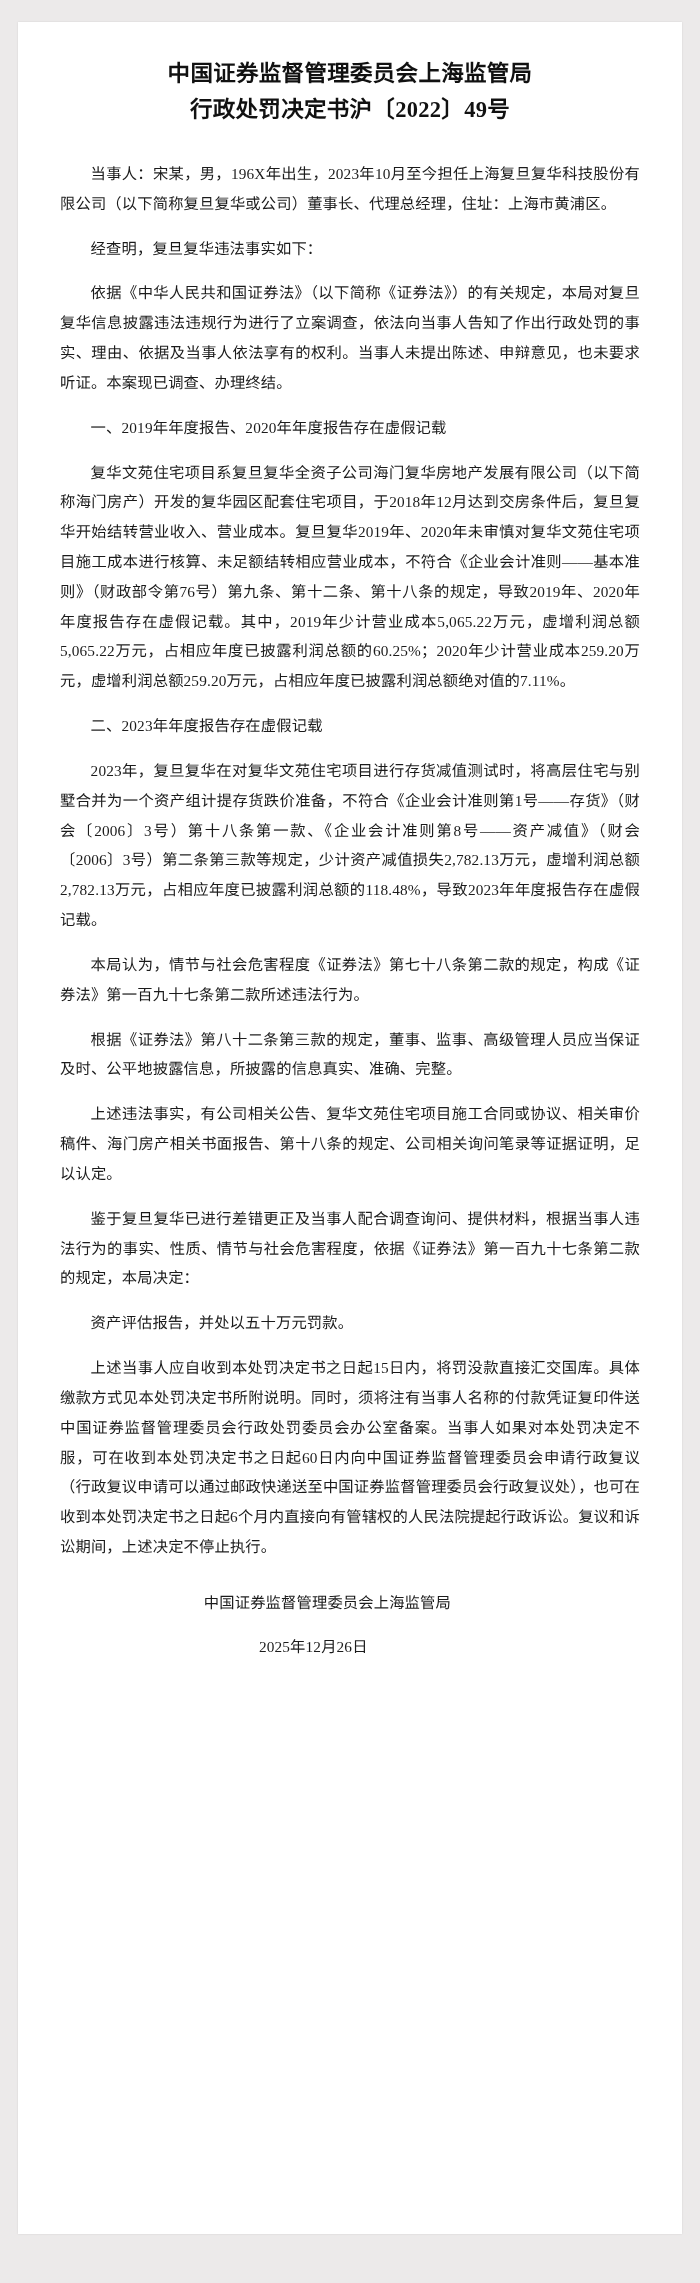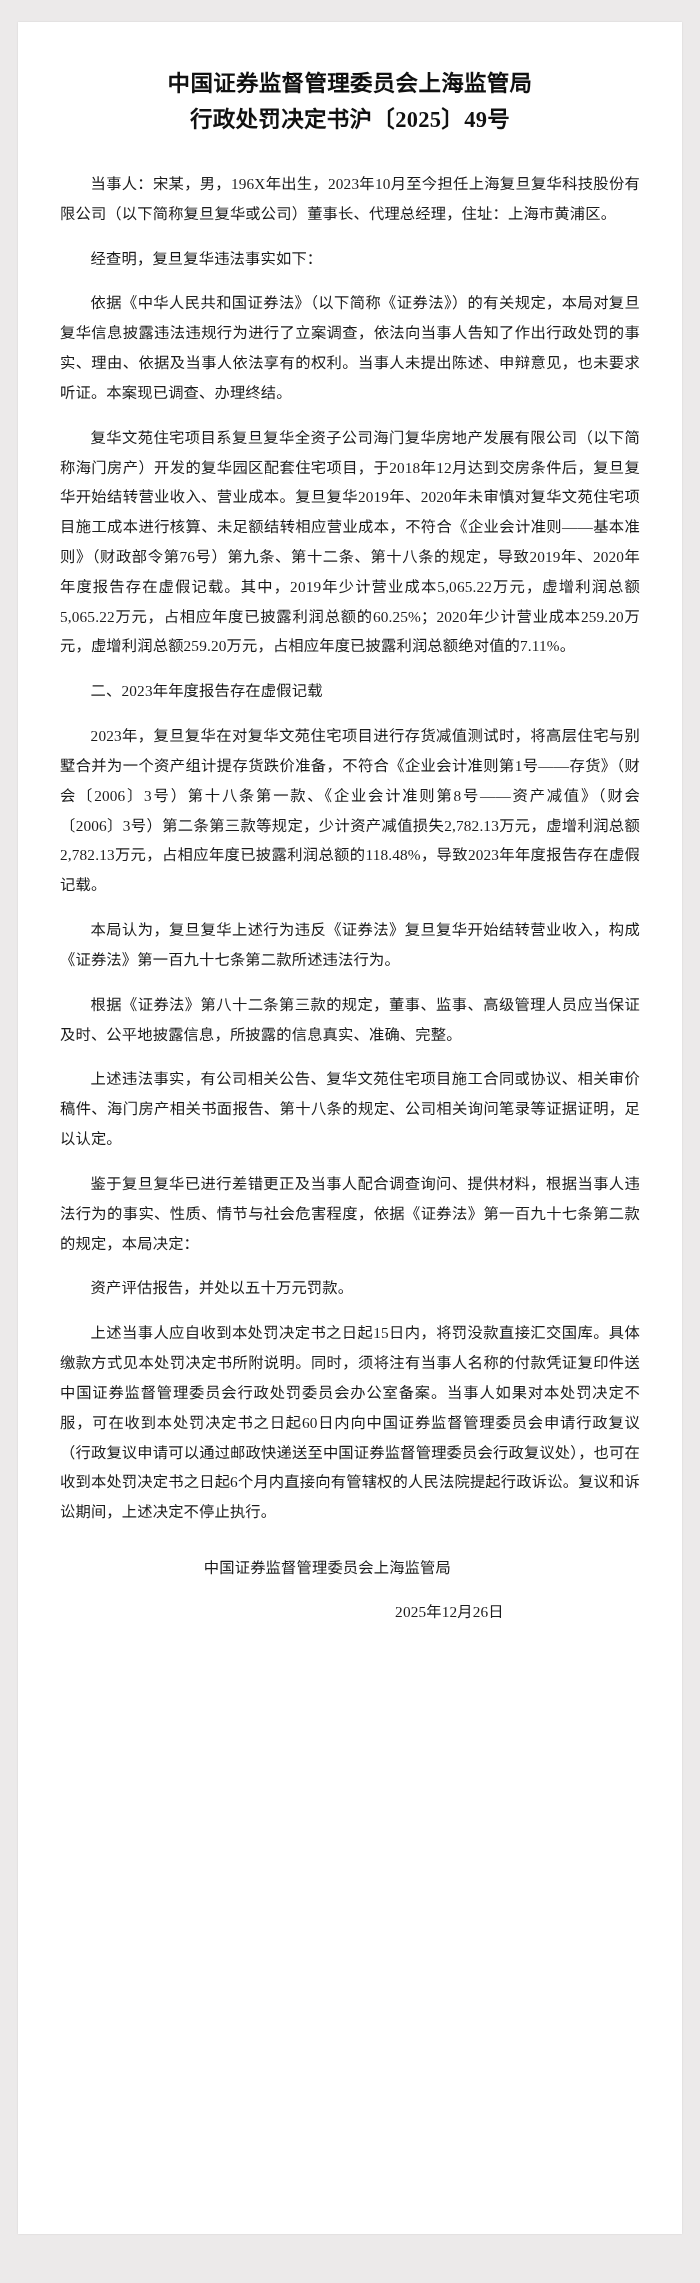--- a/index.html
+++ b/index.html
@@ -16,21 +16,21 @@
     width: 700px;
     min-height: 2283px;
     box-sizing: border-box;
     padding: 22px 18px 26px 18px;
     background: #eceaea;
   }
   .sheet {
     background: #ffffff;
     box-shadow: 0 0 2px rgba(0,0,0,0.10);
     box-sizing: border-box;
-    padding: 30px 42px 40px 42px;
+    padding: 20px 42px 40px 42px;
     min-height: 2212px;
   }
   .doc-title {
     text-align: center;
     font-weight: bold;
     font-size: 22.5px;
     line-height: 1.62;
     letter-spacing: 0.3px;
     color: #111111;
     margin: 14px 0 0 0;
@@ -64,42 +64,42 @@
     letter-spacing: 0.15px;
   }
   p.date-line {
     margin: 14px 0 0 0;
     font-size: 15.3px;
     line-height: 1.95;
     color: #1b1b1b;
     text-indent: 0;
     padding-left: 13.0em;
     letter-spacing: 0.15px;
-    text-align: center;
   }
 </style>
 </head>
 <body>
 
 <div class="page-wrap">
   <div class="sheet">
 
     <h1 class="doc-title">
       <span class="line">中国证券监督管理委员会上海监管局</span>
-      <span class="line">行政处罚决定书沪〔2025〕49号</span>
+      <span class="line">行政处罚决定书沪〔2022〕49号</span>
     </h1>
 
     <div class="body-block">
       <p class="para">当事人：宋某，男，196X年出生，2023年10月至今担任上海复旦复华科技股份有限公司（以下简称复旦复华或公司）董事长、代理总经理，住址：上海市黄浦区。</p>
       <p class="para">经查明，复旦复华违法事实如下：</p>
       <p class="para">依据《中华人民共和国证券法》（以下简称《证券法》）的有关规定，本局对复旦复华信息披露违法违规行为进行了立案调查，依法向当事人告知了作出行政处罚的事实、理由、依据及当事人依法享有的权利。当事人未提出陈述、申辩意见，也未要求听证。本案现已调查、办理终结。</p>
+      <p class="para">一、2019年年度报告、2020年年度报告存在虚假记载</p>
       <p class="para">复华文苑住宅项目系复旦复华全资子公司海门复华房地产发展有限公司（以下简称海门房产）开发的复华园区配套住宅项目，于2018年12月达到交房条件后，复旦复华开始结转营业收入、营业成本。复旦复华2019年、2020年未审慎对复华文苑住宅项目施工成本进行核算、未足额结转相应营业成本，不符合《企业会计准则——基本准则》（财政部令第76号）第九条、第十二条、第十八条的规定，导致2019年、2020年年度报告存在虚假记载。其中，2019年少计营业成本5,065.22万元，虚增利润总额5,065.22万元，占相应年度已披露利润总额的60.25%；2020年少计营业成本259.20万元，虚增利润总额259.20万元，占相应年度已披露利润总额绝对值的7.11%。</p>
       <p class="para">二、2023年年度报告存在虚假记载</p>
       <p class="para">2023年，复旦复华在对复华文苑住宅项目进行存货减值测试时，将高层住宅与别墅合并为一个资产组计提存货跌价准备，不符合《企业会计准则第1号——存货》（财会〔2006〕3号）第十八条第一款、《企业会计准则第8号——资产减值》（财会〔2006〕3号）第二条第三款等规定，少计资产减值损失2,782.13万元，虚增利润总额2,782.13万元，占相应年度已披露利润总额的118.48%，导致2023年年度报告存在虚假记载。</p>
-      <p class="para">本局认为，复旦复华上述行为违反《证券法》复旦复华开始结转营业收入，构成《证券法》第一百九十七条第二款所述违法行为。</p>
+      <p class="para">本局认为，情节与社会危害程度《证券法》第七十八条第二款的规定，构成《证券法》第一百九十七条第二款所述违法行为。</p>
       <p class="para">根据《证券法》第八十二条第三款的规定，董事、监事、高级管理人员应当保证及时、公平地披露信息，所披露的信息真实、准确、完整。</p>
       <p class="para">上述违法事实，有公司相关公告、复华文苑住宅项目施工合同或协议、相关审价稿件、海门房产相关书面报告、第十八条的规定、公司相关询问笔录等证据证明，足以认定。</p>
       <p class="para">鉴于复旦复华已进行差错更正及当事人配合调查询问、提供材料，根据当事人违法行为的事实、性质、情节与社会危害程度，依据《证券法》第一百九十七条第二款的规定，本局决定：</p>
       <p class="para">资产评估报告，并处以五十万元罚款。</p>
       <p class="para">上述当事人应自收到本处罚决定书之日起15日内，将罚没款直接汇交国库。具体缴款方式见本处罚决定书所附说明。同时，须将注有当事人名称的付款凭证复印件送中国证券监督管理委员会行政处罚委员会办公室备案。当事人如果对本处罚决定不服，可在收到本处罚决定书之日起60日内向中国证券监督管理委员会申请行政复议（行政复议申请可以通过邮政快递送至中国证券监督管理委员会行政复议处），也可在收到本处罚决定书之日起6个月内直接向有管辖权的人民法院提起行政诉讼。复议和诉讼期间，上述决定不停止执行。</p>
     </div>
 
     <div class="signature">
       <p class="sign-line">中国证券监督管理委员会上海监管局</p>
       <p class="date-line">2025年12月26日</p>

